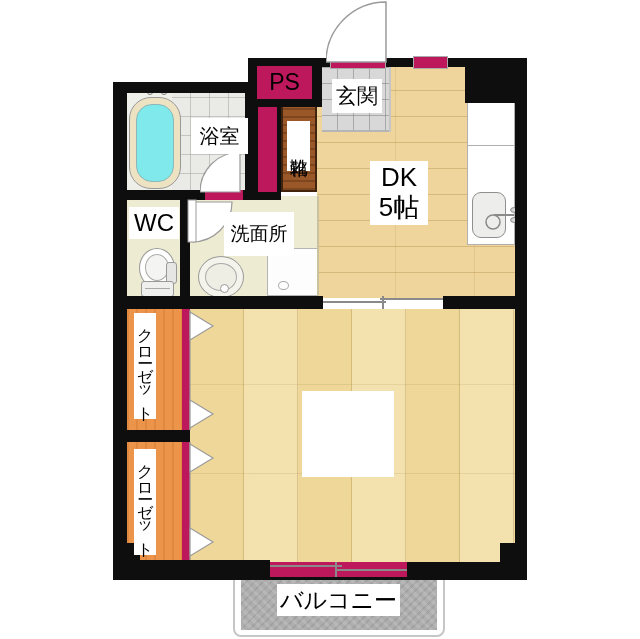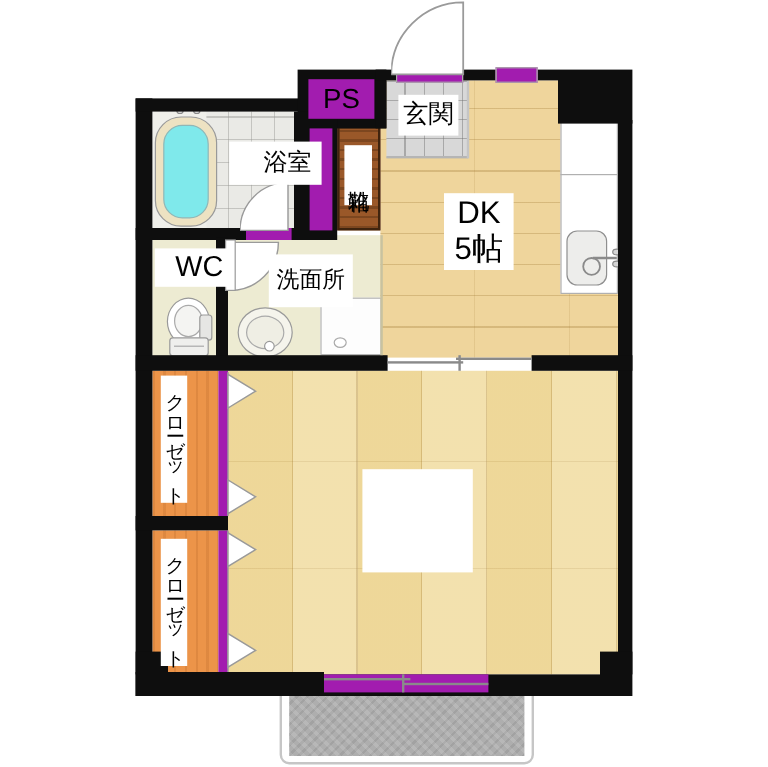--- a/index.html
+++ b/index.html
@@ -31,21 +31,21 @@
   .balcony-frame{background:#fff;border:2px solid #c6c6c6;border-radius:4px 4px 8px 8px;box-sizing:border-box;}
   .balcony-deck{background:#aeaeae;
     background-image:repeating-linear-gradient(45deg,rgba(255,255,255,.12) 0 3px,transparent 3px 7px),
                      repeating-linear-gradient(-45deg,rgba(0,0,0,.07) 0 2px,transparent 2px 6px);}
   
   .lbl{position:absolute;background:#ffffff;display:flex;align-items:center;justify-content:center;
        text-align:center;font-weight:500;line-height:1.15;white-space:nowrap;}
   .vlbl{writing-mode:vertical-rl;text-orientation:upright;letter-spacing:1px;}
   .thin{position:absolute;background:#c8c2a0;}
   .slide{position:absolute;background:#8a8a8a;}
-  .gapwhite{position:absolute;background:#a21caf;}
+  .gapwhite{position:absolute;background:#be185d;}
   .fix{position:absolute;box-sizing:border-box;}
 </style>
 </head>
 <body>
 
 <div id="plan">
 
   <div class="abs floor-bath" style="left:127px;top:93px;width:121px;height:99px;"></div>
   <div class="abs bath-tile" style="left:172px;top:93px;width:76px;height:99px;"></div>
   <div class="abs floor-wet" style="left:127px;top:198px;width:63px;height:100px;"></div>
@@ -153,26 +153,27 @@
     <polygon points="8,4 8,32 31,18" fill="#ffffff" stroke="#9a9a9a" stroke-width="1.2"></polygon>
     <polygon points="8,92 8,120 31,106" fill="#ffffff" stroke="#9a9a9a" stroke-width="1.2"></polygon>
   </svg>
   <svg class="abs" style="left:182px;top:440px;" width="34" height="122" viewBox="0 0 34 122">
     <line x1="8" y1="2" x2="8" y2="120" stroke="#9a9a9a" stroke-width="1.2"></line>
     <polygon points="8,4 8,32 31,18" fill="#ffffff" stroke="#9a9a9a" stroke-width="1.2"></polygon>
     <polygon points="8,88 8,116 31,102" fill="#ffffff" stroke="#9a9a9a" stroke-width="1.2"></polygon>
   </svg>
 
   <div class="lbl" style="left:332px;top:79px;width:50px;height:34px;font-size:21px;">玄関</div>
-  <div class="lbl" style="left:191px;top:118px;width:57px;height:36px;font-size:20px;padding-left:20px;">浴室</div>
+  <div class="lbl" style="left:191px;top:118px;width:57px;height:36px;font-size:20px;">浴室</div>
   <div class="lbl vlbl" style="left:287px;top:121px;width:23px;height:50px;font-size:18px;">靴箱</div>
-  <div class="lbl" style="left:129px;top:207px;width:50px;height:32px;font-size:24px;padding-left:12px;">WC</div>
+  <div class="lbl" style="left:129px;top:207px;width:50px;height:32px;font-size:24px;">WC</div>
   <div class="lbl" style="left:224px;top:212px;width:70px;height:44px;font-size:19px;">洗面所</div>
   <div class="lbl" style="left:370px;top:161px;width:58px;height:64px;font-size:26px;flex-direction:column;">
     <span>DK</span>
     <span>5帖</span>
   </div>
   <div class="lbl" style="left:302px;top:391px;width:92px;height:86px;font-size:33px;flex-direction:column;">
   </div>
   <div class="lbl vlbl" style="left:134px;top:313px;width:22px;height:106px;font-size:16px;">クローゼット</div>
   <div class="lbl vlbl" style="left:134px;top:449px;width:22px;height:106px;font-size:16px;">クローゼット</div>
+  <div class="lbl" style="left:277px;top:584px;width:123px;height:32px;font-size:23px;">バルコニー</div>
 
 </div>
 
 </body></html>

